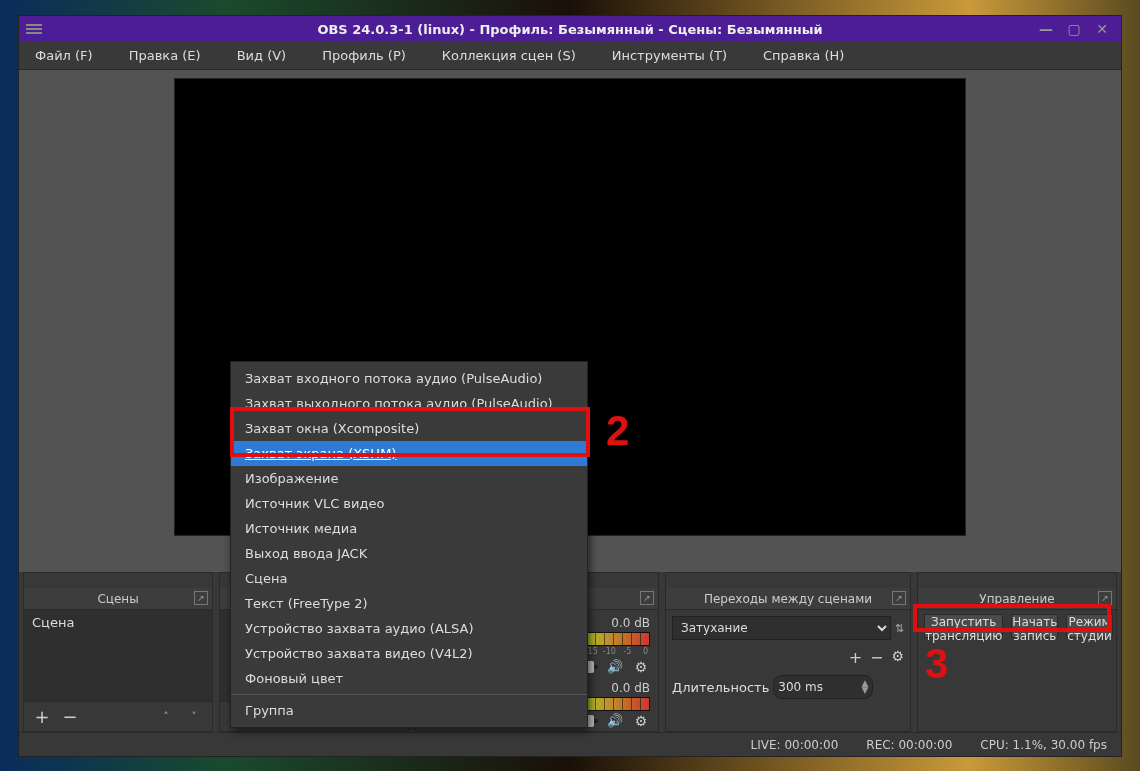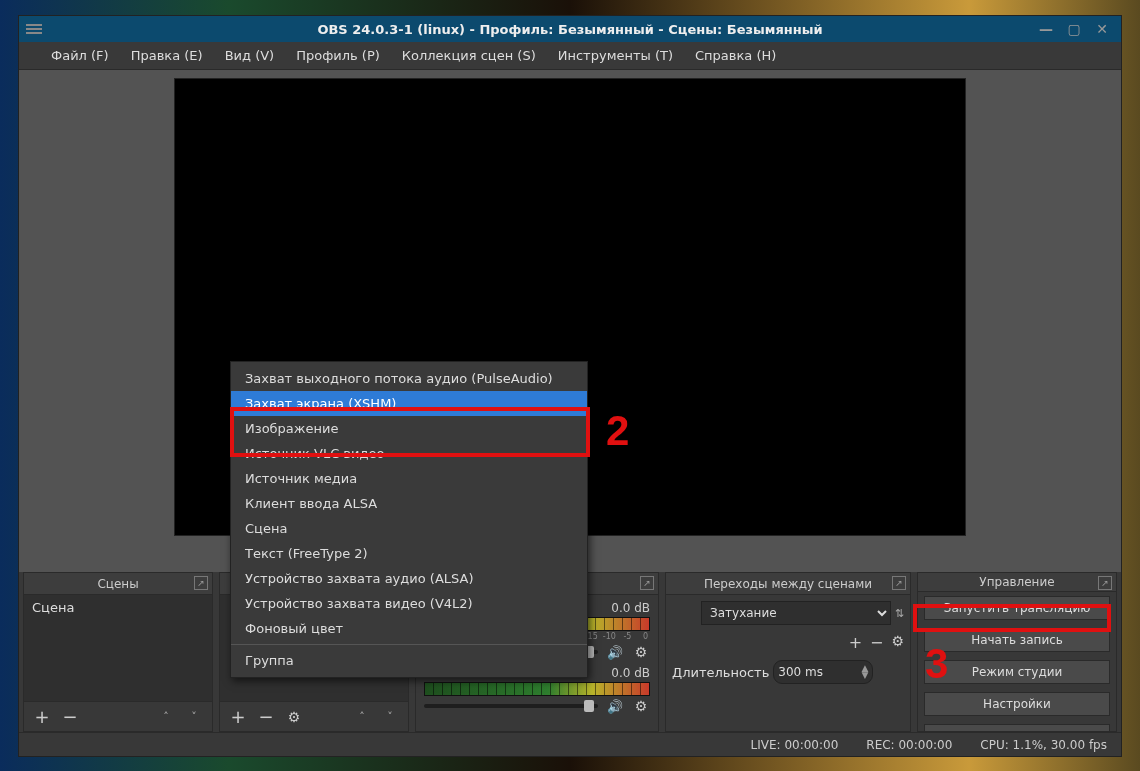--- a/index.html
+++ b/index.html
@@ -8,41 +8,41 @@
     background: linear-gradient(90deg, #0a2c5c 0%, #1a4a2d 20%, #1a1008 50%, #c99a3a 85%, #5a4a20 100%);
     overflow: hidden; position: relative;
   }
   .window {
     position: absolute; left: 18px; top: 15px; width: 1104px; height: 742px;
     background: #383838; border: 1px solid #222; display: flex; flex-direction: column;
     font-size: 13px; color: #ddd;
   }
   
   .titlebar {
-    height: 26px; background: #0c4a6e; display: flex; align-items: center;
+    height: 26px; background: #4c1d95; display: flex; align-items: center;
     justify-content: center; position: relative; font-weight: bold; color: #eee;
   }
   .ham { position: absolute; left: 6px; top: 4px; width: 18px; height: 18px; display:flex; flex-direction:column; justify-content:space-around; padding:3px 1px;}
   .ham span { display:block; height:2px; background:#888; }
   .winctl { position: absolute; right: 4px; top: 0; height: 26px; display: flex; align-items: center; gap: 14px; padding-right: 8px; color:#999;}
   .winctl div { width:14px; height:14px; display:flex; align-items:center; justify-content:center; font-size:14px; cursor:default;}
   
-  .menubar { height: 28px; background: #393939; border-bottom: 1px solid #2a2a2a; display:flex; align-items:center; padding: 0 22px; gap: 2px;}
+  .menubar { height: 28px; background: #393939; border-bottom: 1px solid #2a2a2a; display:flex; align-items:center; padding: 0 6px; gap: 16px;}
   .menubar .mi { padding: 4px 10px; white-space: nowrap; }
   
   .main { flex: 1 1 auto; background: #535353; display:flex; align-items:flex-start; justify-content:center; position:relative; }
   .preview { margin-top: 8px; width: 792px; height: 458px; background: #000; border:1px solid #222;}
   
   .docks {
     height: 160px; background: #383838; display: flex; gap: 6px; padding: 0 4px 0 4px;
   }
   .dock { display:flex; flex-direction:column; border:1px solid #2a2a2a; background:#383838;}
   .dock-head {
     height: 22px; background: #3d3d3d; display:flex; align-items:center; justify-content:center;
-    position:relative; color:#ccc; font-size:12px; border-bottom:1px solid #2a2a2a;
+    position:relative; color:#ccc; font-size:12px; border-bottom:1px solid #2a2a2a;margin-top:15px;
   }
   .dock-head .pop { position:absolute; right:4px; top:3px; width:14px; height:14px; border:1px solid #777; font-size:9px; display:flex; align-items:center; justify-content:center; color:#999;}
   .dock-body { flex:1 1 auto; position:relative; overflow:hidden;}
   .dock-tools { height:30px; border-top:1px solid #2a2a2a; display:flex; align-items:center; gap:8px; padding:0 8px; color:#ccc; font-size:18px;}
   .dock-tools .sp { flex:1; }
   .dock-tools .tbtn { width:20px; text-align:center; }
   
   .scenes { width: 190px; }
   .scenes .list { background:#2f2f2f; height:100%; padding:2px;}
   .scenes .list .row { padding:3px 6px; background:#2f2f2f; color:#ddd;}
@@ -61,27 +61,27 @@
   .mixer .slider { flex:1; height:4px; background:#1e1e1e; border-radius:2px; position:relative;}
   .mixer .slider .knob{ position:absolute; right:4px; top:-4px; width:10px; height:12px; background:#bbb; border-radius:2px;}
   .mixer .icon{ width:18px; text-align:center; color:#ccc;}
   
   .transitions { width: 246px; }
   .transitions .body-inner{ padding:6px 6px; display:flex; flex-direction:column; gap:8px;}
   .transitions select, .transitions .spin {
     background:#2f2f2f; border:1px solid #222; color:#ddd; height:24px; font-size:12px; padding:2px 4px;
   }
   .transitions .row1{ display:flex; gap:4px; align-items:center;}
-  .transitions .row1 select{ flex:1;margin-left:29px;}
+  .transitions .row1 select{ flex:1;}
   .transitions .btns{ display:flex; justify-content:flex-end; gap:8px; font-size:16px; color:#ccc;}
   .transitions .spin{ width:100px; display:flex; align-items:center; justify-content:space-between; padding:0 4px;border-radius:9px;}
   .transitions .spin .arrows{ font-size:9px; line-height:7px; color:#999;}
   
   .controls { width: 200px; }
-  .controls .body-inner{ padding:4px 6px; display:flex; flex-direction:column; gap:8px;}
+  .controls .body-inner{ padding:4px 6px; display:flex; gap:8px;}
   .controls button{
     background:#4a4a4a; border:1px solid #2a2a2a; color:#ddd; height:24px; font-size:12px; cursor:default;
   }
   
   .status { height:24px; background:#383838; border-top:1px solid #2a2a2a; display:flex; align-items:center; justify-content:flex-end; gap:28px; padding-right:14px; font-size:12px; color:#ccc;}
   
   .ctx {
     position:absolute; left:211px; top:345px; width:358px; background:#3a3a3a;
     border:1px solid #222; box-shadow: 2px 3px 8px rgba(0,0,0,.6); z-index:50;
     padding:4px 0;
@@ -267,26 +267,28 @@
 
   </div>
 
   <div class="status">
     <span>LIVE: 00:00:00</span>
     <span>REC: 00:00:00</span>
     <span>CPU: 1.1%, 30.00 fps</span>
   </div>
 
   <div class="ctx">
+    <div class="item">Захват входного потока аудио (PulseAudio)</div>
     <div class="item">Захват выходного потока аудио (PulseAudio)</div>
+    <div class="item">Захват окна (Xcomposite)</div>
     <div class="item hover">Захват экрана (XSHM)</div>
     <div class="item">Изображение</div>
     <div class="item">Источник VLC видео</div>
     <div class="item">Источник медиа</div>
-    <div class="item">Клиент ввода ALSA</div>
+    <div class="item">Выход ввода JACK</div>
     <div class="item">Сцена</div>
     <div class="item">Текст (FreeType 2)</div>
     <div class="item">Устройство захвата аудио (ALSA)</div>
     <div class="item">Устройство захвата видео (V4L2)</div>
     <div class="item">Фоновый цвет</div>
     <div class="sep"></div>
     <div class="item">Группа</div>
   </div>
 
   <div class="ann-box" style="left:211px; top:391px; width:360px; height:50px;"></div>

